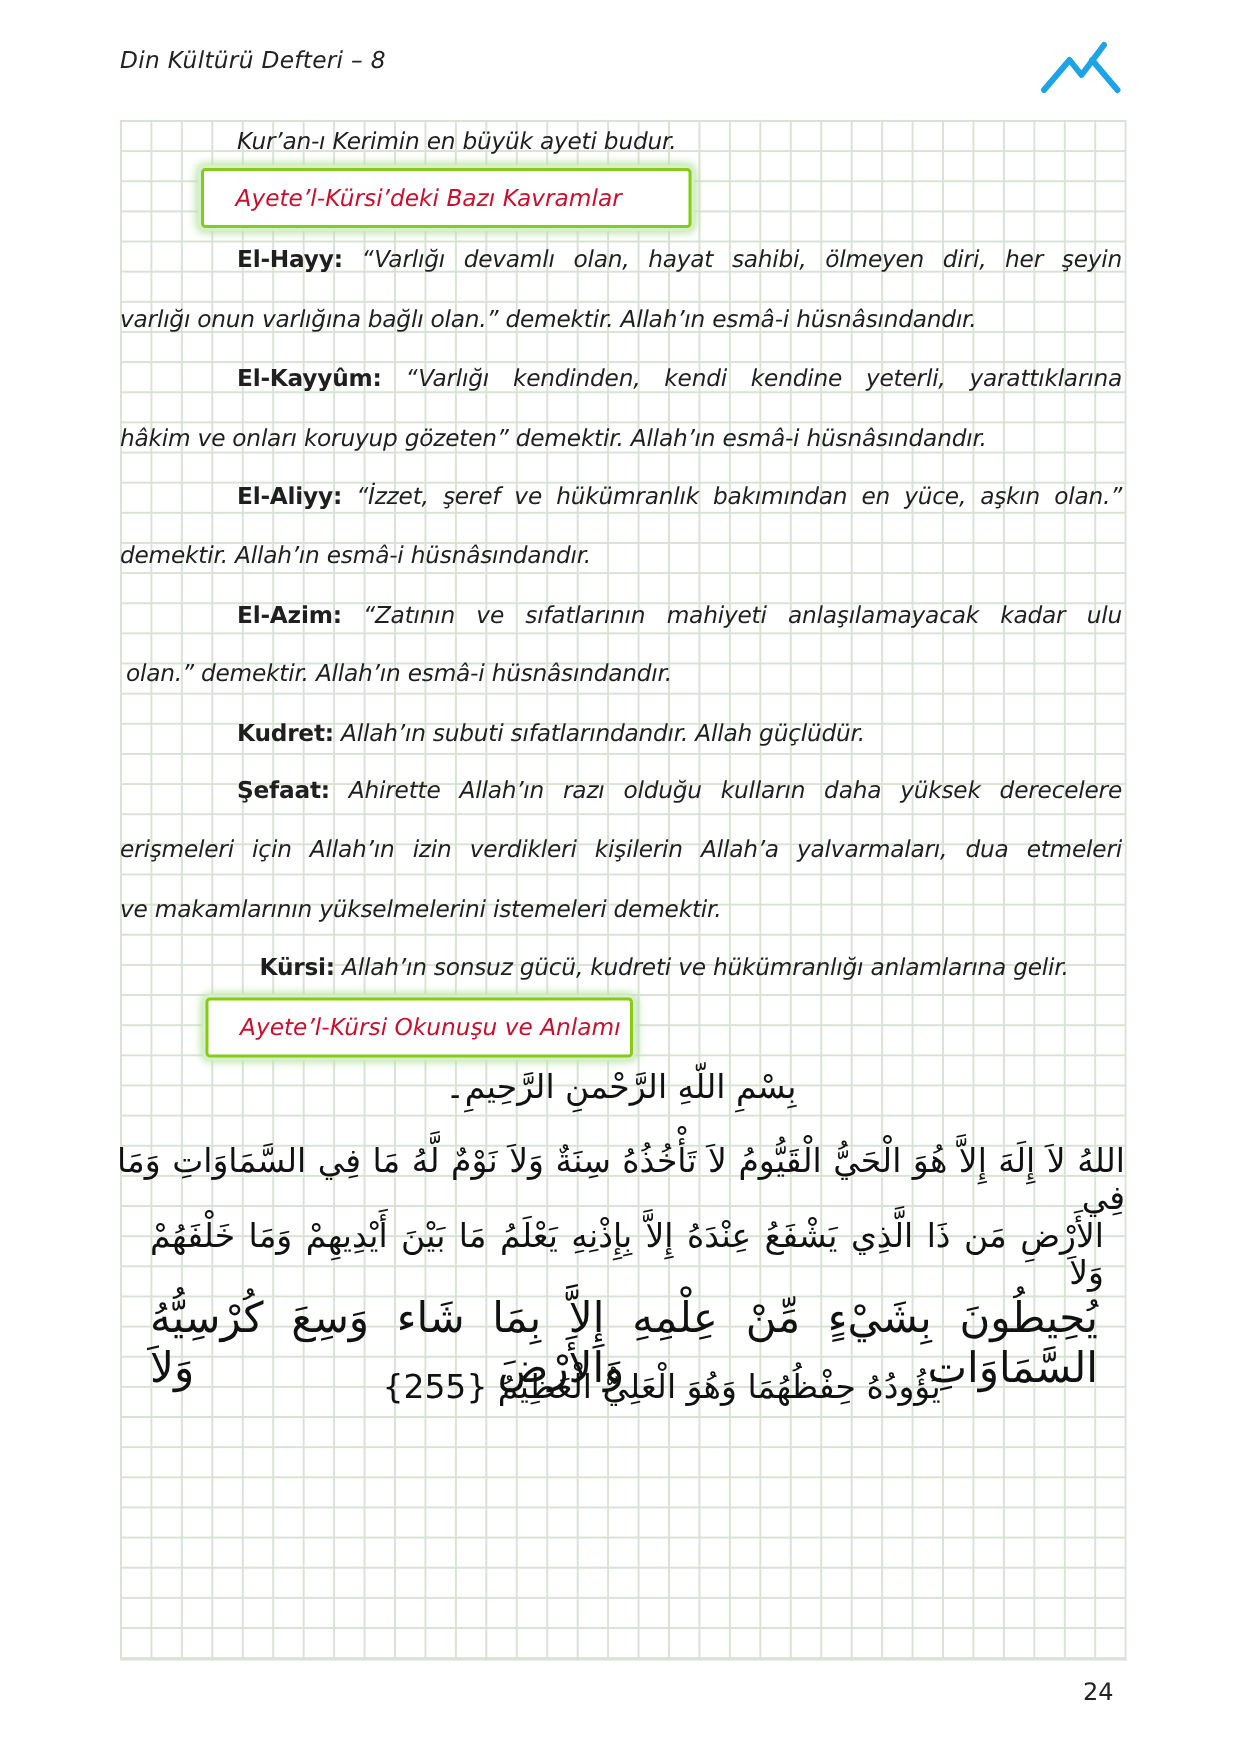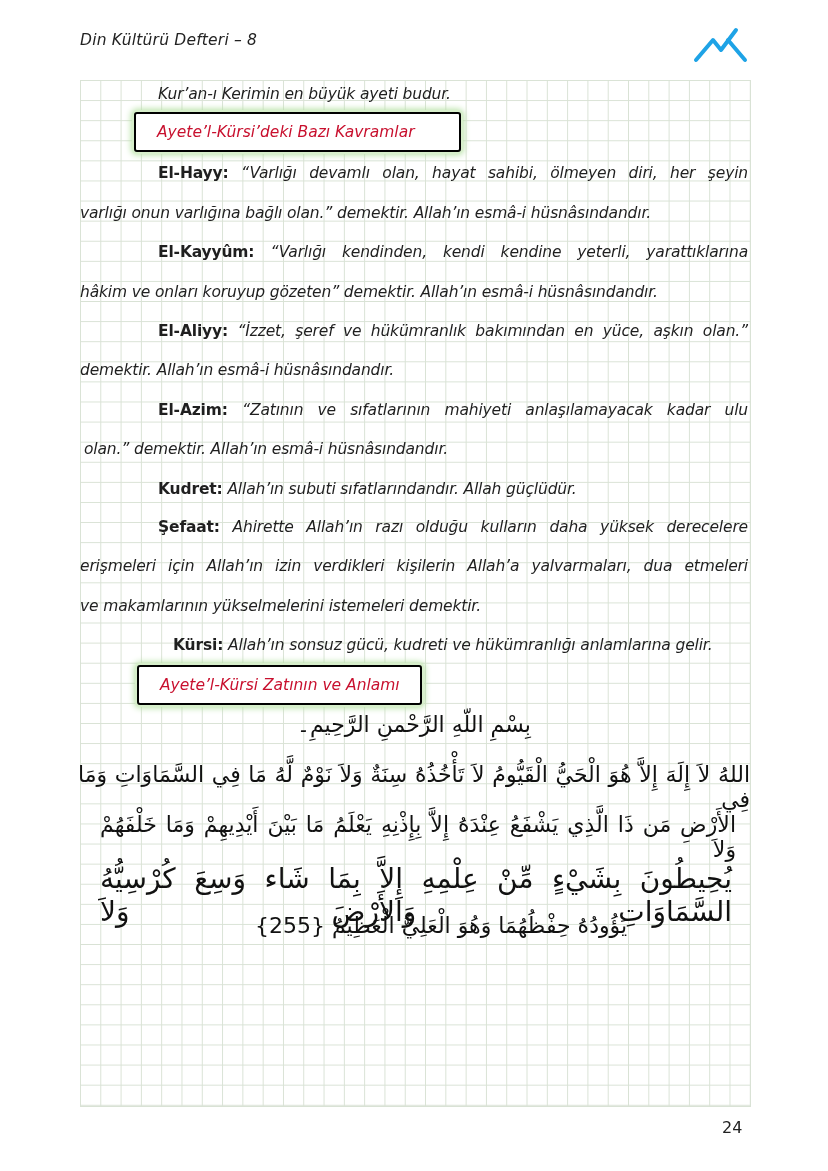--- a/index.html
+++ b/index.html
@@ -61,21 +61,21 @@
       text-align-last: justify;
       white-space: normal;
     }
     .term {
       font-weight: bold;
       font-style: normal;
     }
     .heading-box {
       position: absolute;
       height: 40px;
-      border: 2px solid #000000;
+      border: 2px solid #84cc16;
       border-radius: 3px;
       background: #ffffff;
       box-shadow: 0 0 0 2px #d7efcb, 0 0 6px 3px #b8e2a6;
       display: flex;
       align-items: center;
       box-sizing: border-box;
     }
     .heading-box .label {
       color: #c8102e;
       font-size: 15.5px;
@@ -159,21 +159,21 @@
 </div>
 <div class="line justify" style="left:80px; top:557px;">erişmeleri için Allah’ın izin verdikleri kişilerin Allah’a yalvarmaları, dua etmeleri</div>
 <div class="line" style="left:80px; top:597px;">ve makamlarının yükselmelerini istemeleri demektir.</div>
 
 <div class="line" style="left:158px; top:636px;margin-left:15px;">
   <span class="term">Kürsi:</span>
   <span>Allah’ın sonsuz gücü, kudreti ve hükümranlığı anlamlarına gelir.</span>
 </div>
 
 <div class="heading-box" style="left:137px; top:665px; width:285px;">
-  <span class="label">Ayete’l-Kürsi Zatının ve Anlamı</span>
+  <span class="label">Ayete’l-Kürsi Okunuşu ve Anlamı</span>
 </div>
 
 <div class="arabic" style="left:0; width:828px; top:712px; text-align:center; font-size:22px;">بِسْمِ اللّهِ الرَّحْمنِ الرَّحِيمِ۔</div>
 
 <div class="arabic justify" style="left:78px; top:762px; font-size:22px;">اللهُ لاَ إِلَهَ إِلاَّ هُوَ الْحَيُّ الْقَيُّومُ لاَ تَأْخُذُهُ سِنَةٌ وَلاَ نَوْمٌ لَّهُ مَا فِي السَّمَاوَاتِ وَمَا فِي</div>
 <div class="arabic justify" style="left:100px; top:812px; width:636px; font-size:22px;">الأَرْضِ مَن ذَا الَّذِي يَشْفَعُ عِنْدَهُ إِلاَّ بِإِذْنِهِ يَعْلَمُ مَا بَيْنَ أَيْدِيهِمْ وَمَا خَلْفَهُمْ وَلاَ</div>
 <div class="arabic justify" style="left:100px; top:862px; width:632px; font-size:28px;">يُحِيطُونَ بِشَيْءٍ مِّنْ عِلْمِهِ إِلاَّ بِمَا شَاء وَسِعَ كُرْسِيُّهُ السَّمَاوَاتِ وَالأَرْضَ وَلاَ</div>
 <div class="arabic" style="left:0; width:828px; top:913px; text-align:center; font-size:22px;padding-left:27px;">يَؤُودُهُ حِفْظُهُمَا وَهُوَ الْعَلِيُّ الْعَظِيمُ {255}</div>
 
 <div class="page-number">24</div>

